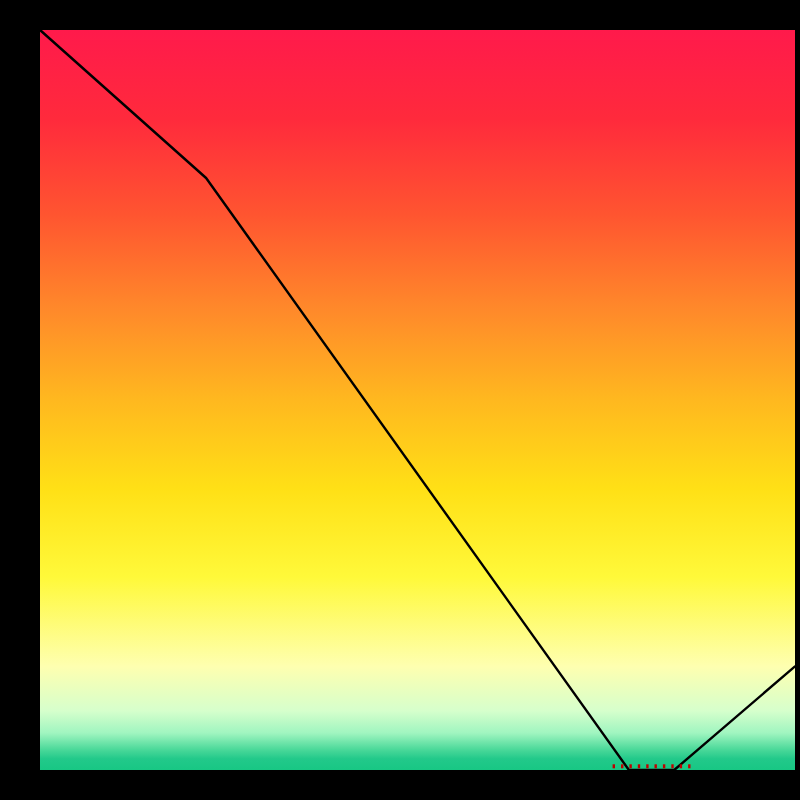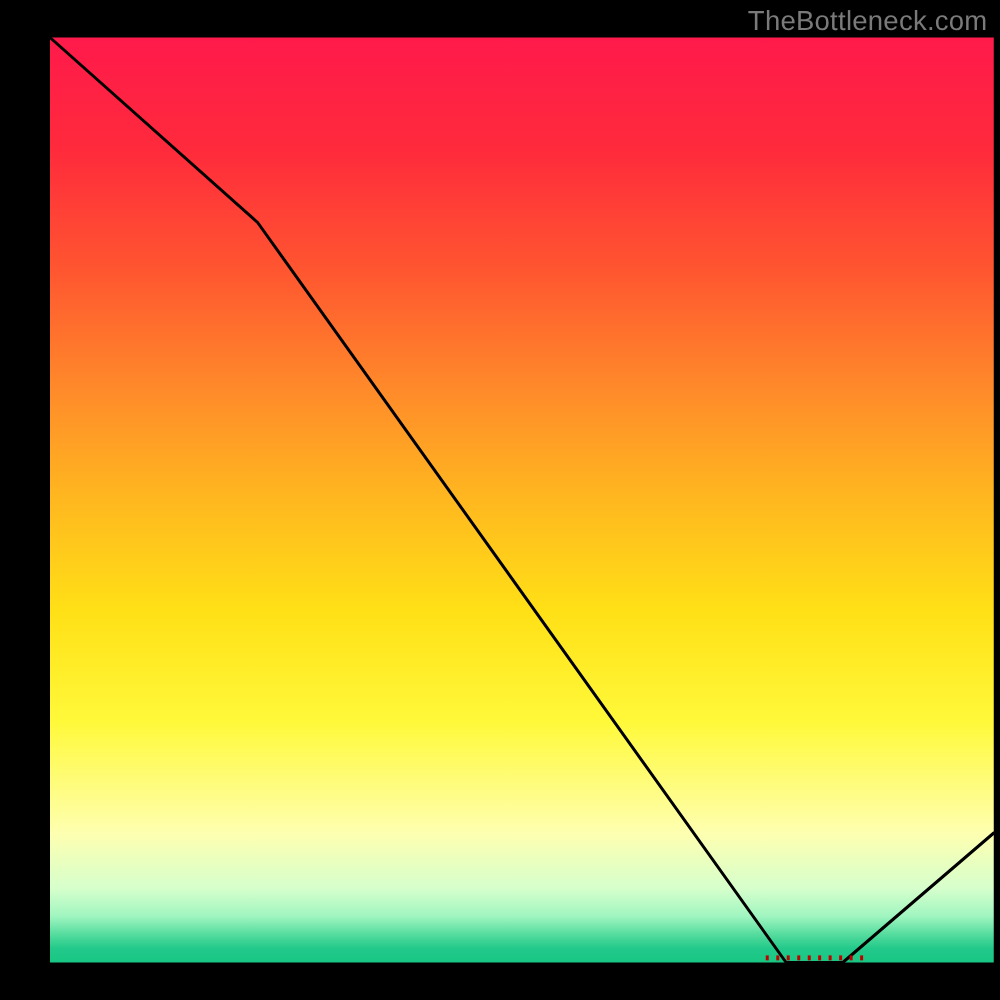--- a/index.html
+++ b/index.html
@@ -28,21 +28,20 @@
   }
   svg {
     display: block;
   }
 </style>
 </head>
 <body>
 
 <div class="frame">
 
-  <div class="attribution">TheBottleneck.com</div>
 
   <svg id="chart-svg" width="800" height="800">
     <defs>
       <linearGradient id="bg-grad" x1="0" y1="0" x2="0" y2="1">
           <stop offset="0.00%" stop-color="#ff1a4b"></stop>
           <stop offset="12.00%" stop-color="#ff2a3c"></stop>
           <stop offset="25.00%" stop-color="#ff5530"></stop>
           <stop offset="38.00%" stop-color="#ff8a2a"></stop>
           <stop offset="50.00%" stop-color="#ffb81f"></stop>
           <stop offset="62.00%" stop-color="#ffe016"></stop>

